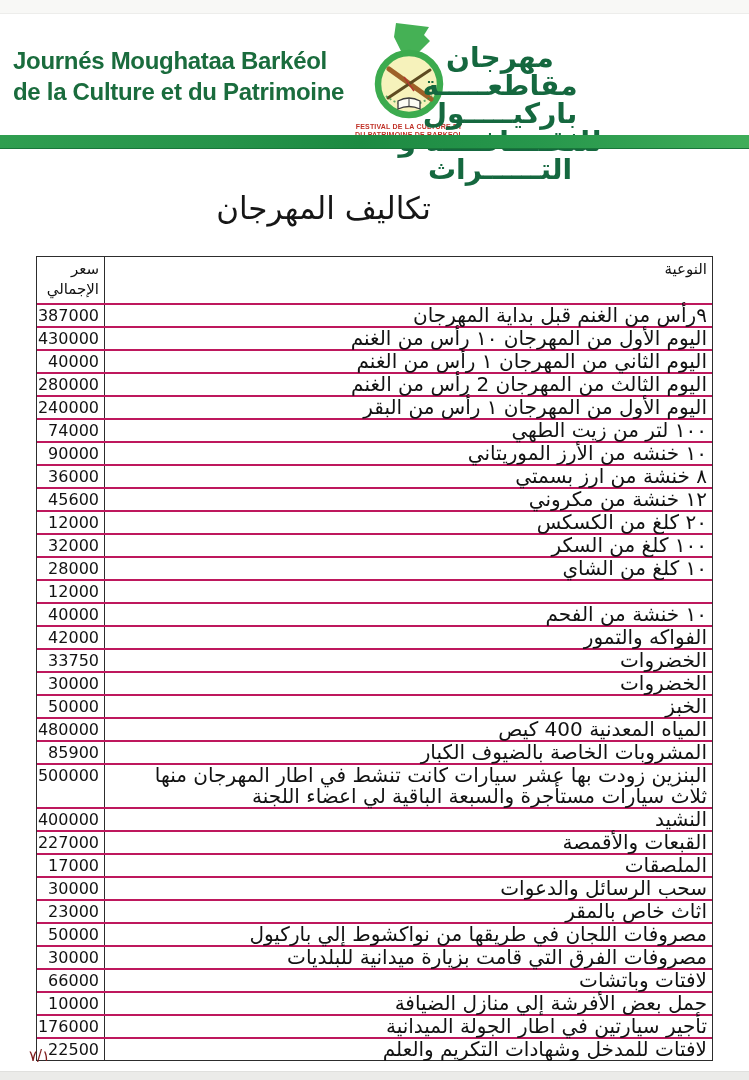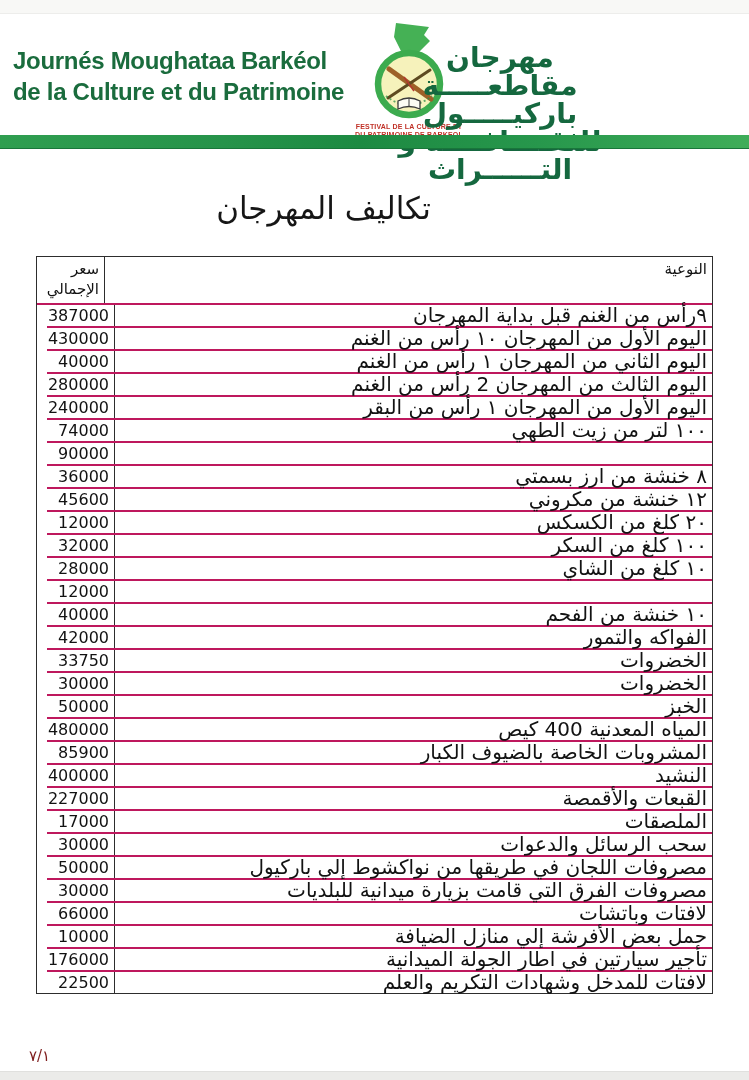--- a/index.html
+++ b/index.html
@@ -62,21 +62,21 @@
     text-align:right; padding:0 5px 0 2px;
     font-size:16px; line-height:21px;
   }
   .cell.item {
     flex:1; direction:rtl; text-align:right;
     padding:0 5px 0 8px; font-size:20px; line-height:21px;
   }
   .trow.thead { min-height:46px; }
   .trow.thead .price { font-size:15px; line-height:20px; padding-top:2px; }
   .trow.thead .item  { font-size:15px; line-height:20px; padding-top:2px; }
-  .trow.data { min-height:21px;margin-left:10px; }
+  .trow.data { min-height:21px; }
   
   .page-num {
     position:absolute; left:29px; top:1047px;
     color:#7f1d1d; font-size:15px; letter-spacing:1px;
     direction:ltr; font-family:"DejaVu Sans", sans-serif;
   }
 </style>
 </head>
 <body>
 
@@ -152,20 +152,21 @@
     <div class="cell item">اليوم الأول من المهرجان ١ رأس من البقر</div>
   </div>
 
   <div class="trow data">
     <div class="cell price">74000</div>
     <div class="cell item">١٠٠ لتر من زيت الطهي</div>
   </div>
 
   <div class="trow data">
     <div class="cell price">90000</div>
+    <div class="cell item">١٠ خنشه من الأرز الموريتاني</div>
   </div>
 
   <div class="trow data">
     <div class="cell price">36000</div>
     <div class="cell item">٨ خنشة من ارز بسمتي</div>
   </div>
 
   <div class="trow data">
     <div class="cell price">45600</div>
     <div class="cell item">١٢ خنشة من مكروني</div>
@@ -219,20 +220,24 @@
   <div class="trow data">
     <div class="cell price">480000</div>
     <div class="cell item">المياه المعدنية 400 كيص</div>
   </div>
 
   <div class="trow data">
     <div class="cell price">85900</div>
     <div class="cell item">المشروبات الخاصة بالضيوف الكبار</div>
   </div>
 
+  <div class="trow data">
+    <div class="cell price">500000</div>
+    <div class="cell item">البنزين  زودت بها عشر سيارات كانت تنشط في اطار المهرجان منها ثلاث سيارات مستأجرة والسبعة الباقية لي اعضاء اللجنة</div>
+  </div>
 
   <div class="trow data">
     <div class="cell price">400000</div>
     <div class="cell item">النشيد</div>
   </div>
 
   <div class="trow data">
     <div class="cell price">227000</div>
     <div class="cell item">القبعات والأقمصة</div>
   </div>
@@ -240,20 +245,24 @@
   <div class="trow data">
     <div class="cell price">17000</div>
     <div class="cell item">الملصقات</div>
   </div>
 
   <div class="trow data">
     <div class="cell price">30000</div>
     <div class="cell item">سحب الرسائل والدعوات</div>
   </div>
 
+  <div class="trow data">
+    <div class="cell price">23000</div>
+    <div class="cell item">اثاث خاص بالمقر</div>
+  </div>
 
   <div class="trow data">
     <div class="cell price">50000</div>
     <div class="cell item">مصروفات اللجان في طريقها من نواكشوط إلي باركيول</div>
   </div>
 
   <div class="trow data">
     <div class="cell price">30000</div>
     <div class="cell item">مصروفات الفرق التي قامت بزيارة ميدانية للبلديات</div>
   </div>

